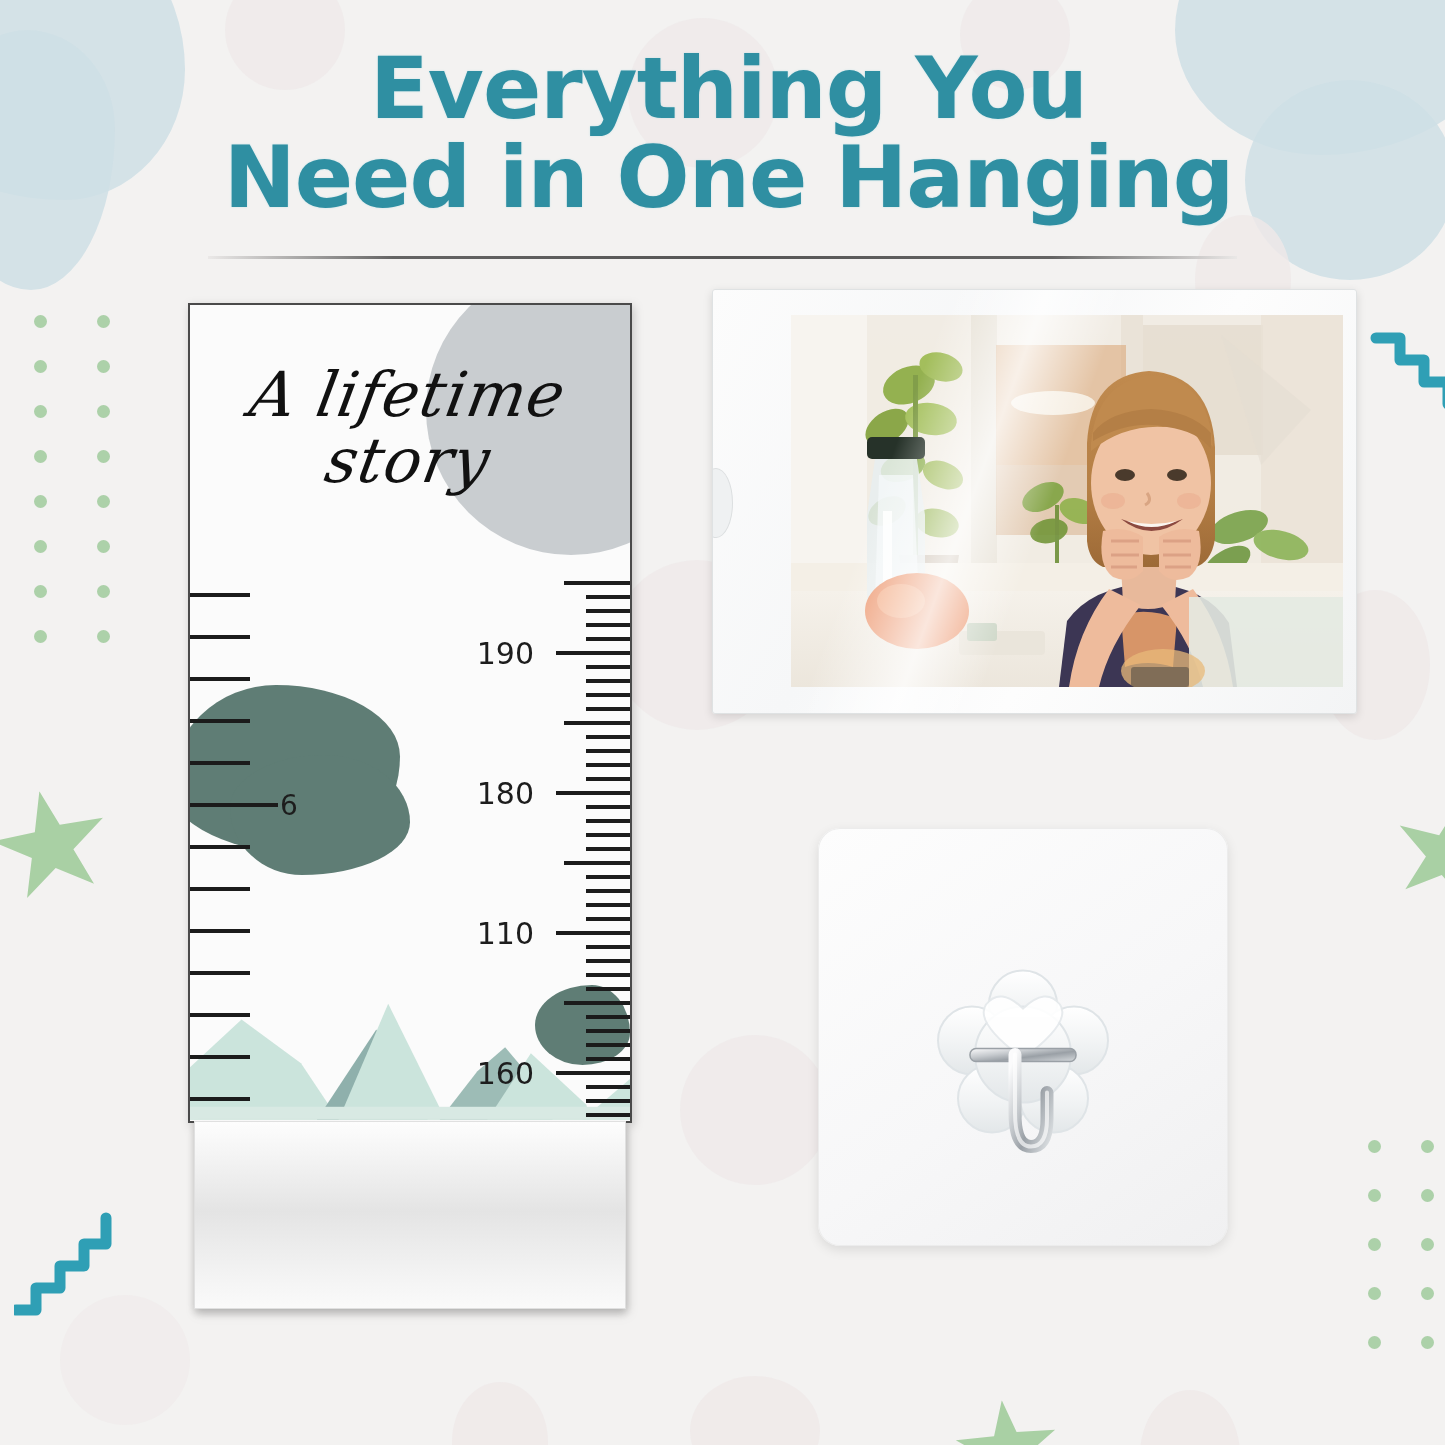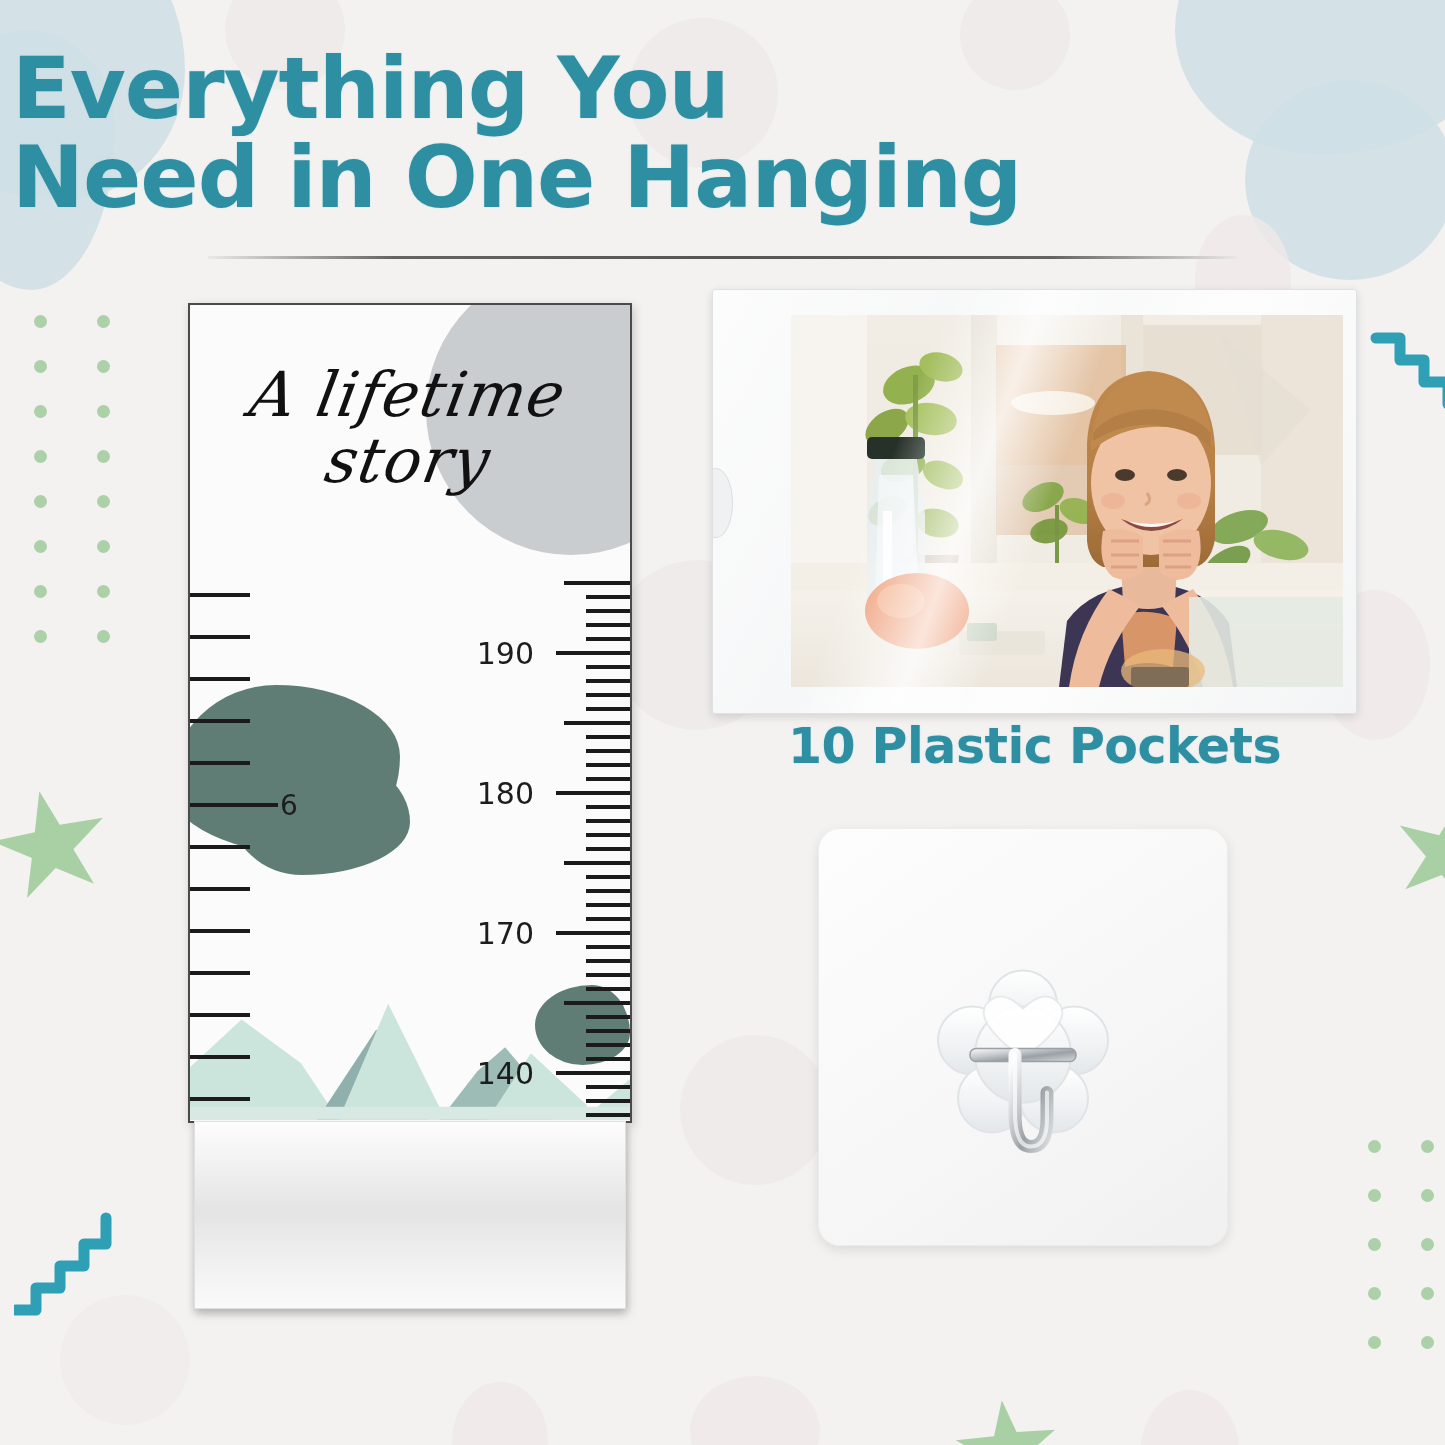--- a/index.html
+++ b/index.html
@@ -77,21 +77,21 @@
     background: #a9d0a4;
     clip-path: polygon(50% 0%, 61% 33%, 98% 35%, 68% 57%, 79% 91%, 50% 70%, 21% 91%, 32% 57%, 2% 35%, 39% 35%);
   }
 
   .zig { position: absolute; }
 
   
   .header {
     position: absolute;
     left: 12px; right: 0; top: 44px;
-    text-align: left;
+    text-align: center;
     z-index: 5;
   }
   .header h1 {
     font-family: "DejaVu Sans", sans-serif;
     font-size: 86px;
     line-height: 1.03;
     font-weight: 700;
     color: #2f8fa2;
     letter-spacing: -1px;
     text-shadow: 0 0 2px rgba(160,215,225,.6);
@@ -436,22 +436,22 @@
         <i style="top:738px;width:44px;"></i>
         <i style="top:752px;width:44px;"></i>
         <i style="top:766px;width:74px;"></i>
         <i style="top:780px;width:44px;"></i>
         <i style="top:794px;width:44px;"></i>
         <i style="top:808px;width:44px;"></i>
       </div>
 
       <div class="cm-label" style="top:348px;">190</div>
       <div class="cm-label" style="top:488px;">180</div>
-      <div class="cm-label" style="top:628px;">170</div>
-      <div class="cm-label" style="top:768px;">140</div>
+      <div class="cm-label" style="top:628px;">110</div>
+      <div class="cm-label" style="top:768px;">160</div>
     </div>
     <div class="gc-roll"></div>
   </div>
 
   <div class="pocket">
     <div class="photo">
       <svg viewBox="0 0 552 372" preserveAspectRatio="none">
         <defs>
           <linearGradient id="bgwin" x1="0" y1="0" x2="0" y2="1">
             <stop offset="0%" stop-color="#f0ece4"></stop>
@@ -597,15 +597,14 @@
 
         <rect x="52" y="86" width="106" height="13" rx="6" fill="url(#chrome)" stroke="#9aa0a6" stroke-width="1.5"></rect>
 
         <path d="M97 92 L97 150 Q97 184 113 184 Q129 184 129 156 L129 130" fill="none" stroke="url(#chrome)" stroke-width="13" stroke-linecap="round"></path>
         <path d="M97 92 L97 150 Q97 184 113 184 Q129 184 129 156 L129 130" fill="none" stroke="#ffffff" stroke-width="4" stroke-linecap="round" opacity=".65"></path>
         <path d="M88 92 L122 92" stroke="url(#chrome)" stroke-width="12" stroke-linecap="round"></path>
       </svg>
     </div>
   </div>
 
-  <div class="caption cap-pockets">10 Plastic Pockets</div>
 
 </div>
 
 </body></html>

